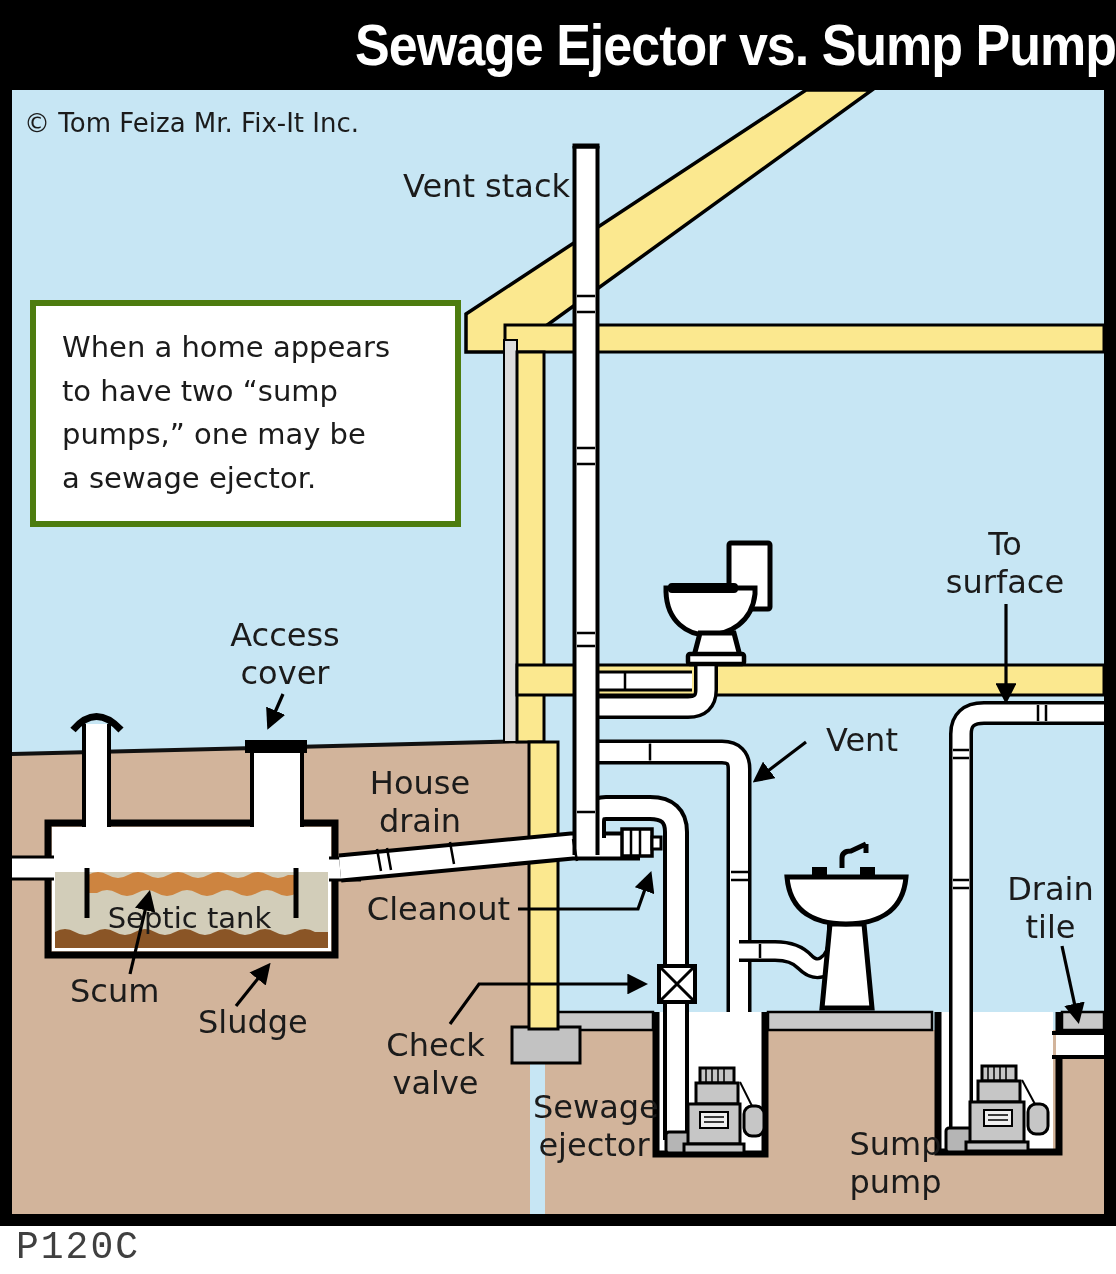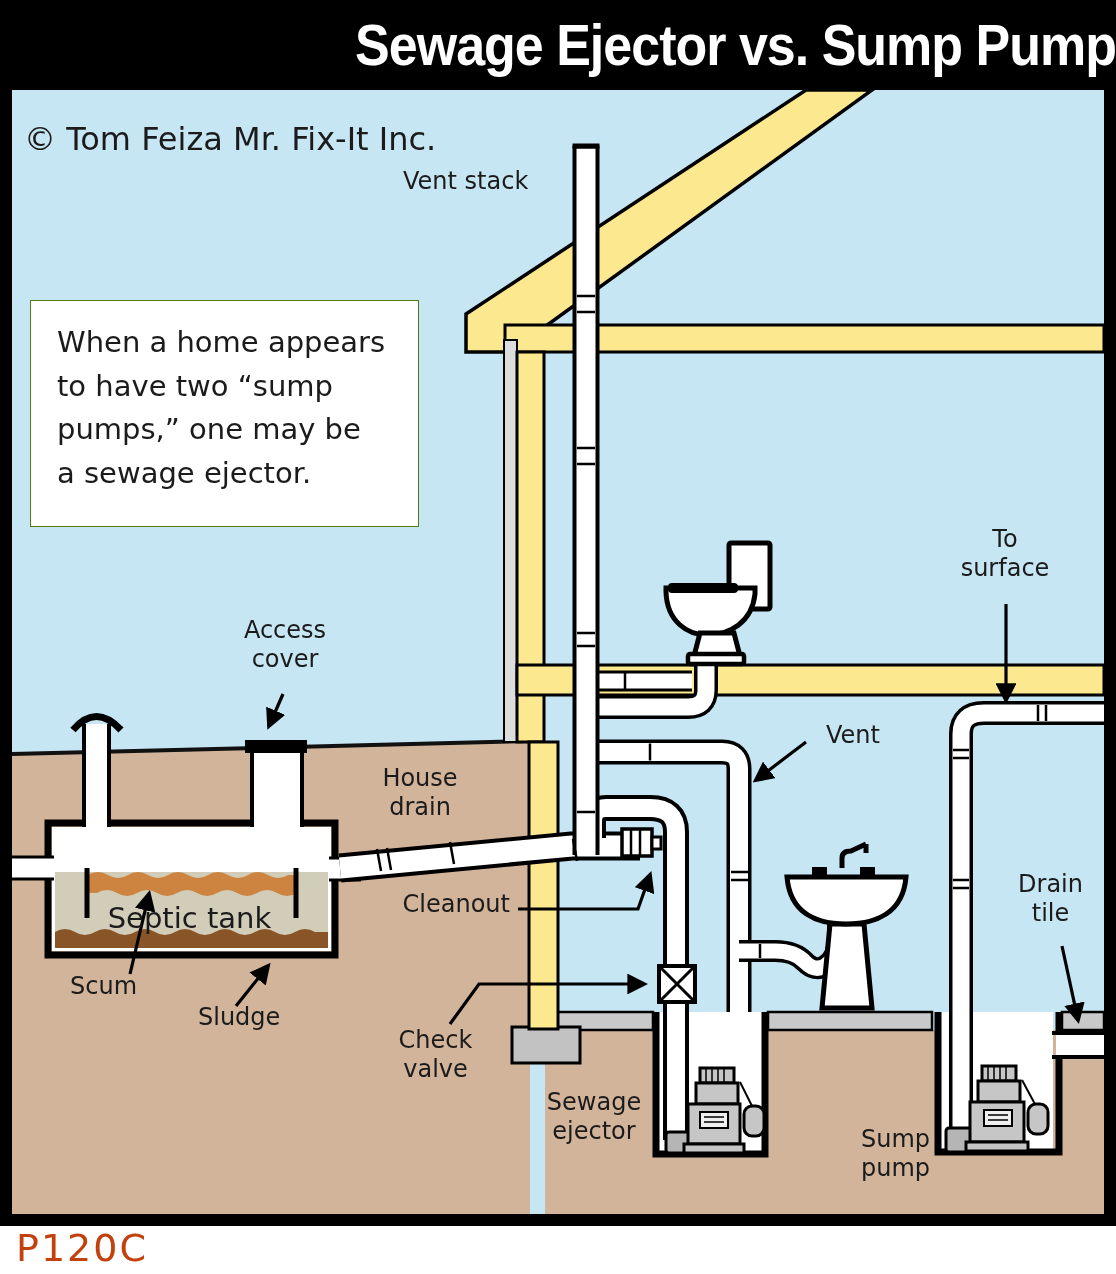--- a/index.html
+++ b/index.html
@@ -1,26 +1,26 @@
 <!DOCTYPE html>
 <html><head>
 <meta charset="utf-8">
 <style>
   html,body{margin:0;padding:0;background:#ffffff;}
   .canvas{position:relative;width:1116px;height:1274px;background:#ffffff;overflow:hidden;font-family:"DejaVu Sans",sans-serif;}
   .titlebar{position:absolute;left:0;top:0;width:1116px;height:90px;background:#000;display:flex;align-items:center;justify-content:flex-end;}
   .titlebar span{color:#fff;font-family:"Liberation Sans",sans-serif;font-weight:bold;font-size:52px;letter-spacing:-1px;display:inline-block;transform:scaleY(1.1);}
   .border{position:absolute;background:#000;}
   .scene{position:absolute;left:12px;top:90px;width:1092px;height:1124px;}
-  .lbl{position:absolute;color:#1b1b1b;font-size:24px;line-height:1.2;white-space:pre-line;}
+  .lbl{position:absolute;color:#1b1b1b;font-size:32px;line-height:1.2;white-space:pre-line;}
   .center{text-align:center;}
   .right{text-align:right;}
-  .note{position:absolute;left:30px;top:300px;width:389px;height:227px;box-sizing:border-box;background:#fff;border:1px solid #4d7c0f;padding:20px 16px 16px 26px;font-size:29px;line-height:1.5;color:#1b1b1b;white-space:pre-line;}
-  .copyright{position:absolute;left:24px;top:120px;font-size:32px;color:#1b1b1b;}
-  .code{position:absolute;left:16px;top:1226px;font-size:38px;letter-spacing:2px;color:#c2410c;}
+  .note{position:absolute;left:30px;top:300px;width:431px;height:227px;box-sizing:border-box;background:#fff;border:6px solid #4d7c0f;padding:20px 16px 16px 26px;font-size:29px;line-height:1.5;color:#1b1b1b;white-space:pre-line;}
+  .copyright{position:absolute;left:24px;top:108px;font-size:26px;color:#1b1b1b;}
+  .code{position:absolute;left:16px;top:1226px;font-size:38px;letter-spacing:2px;color:#404040;font-family:Liberation Mono, monospace;}
   .septiclabel{font-size:29px;}
 </style>
 </head>
 <body>
 
 <div class="canvas">
 
   <div class="titlebar">
     <span>Sewage Ejector vs. Sump Pump</span>
   </div>

